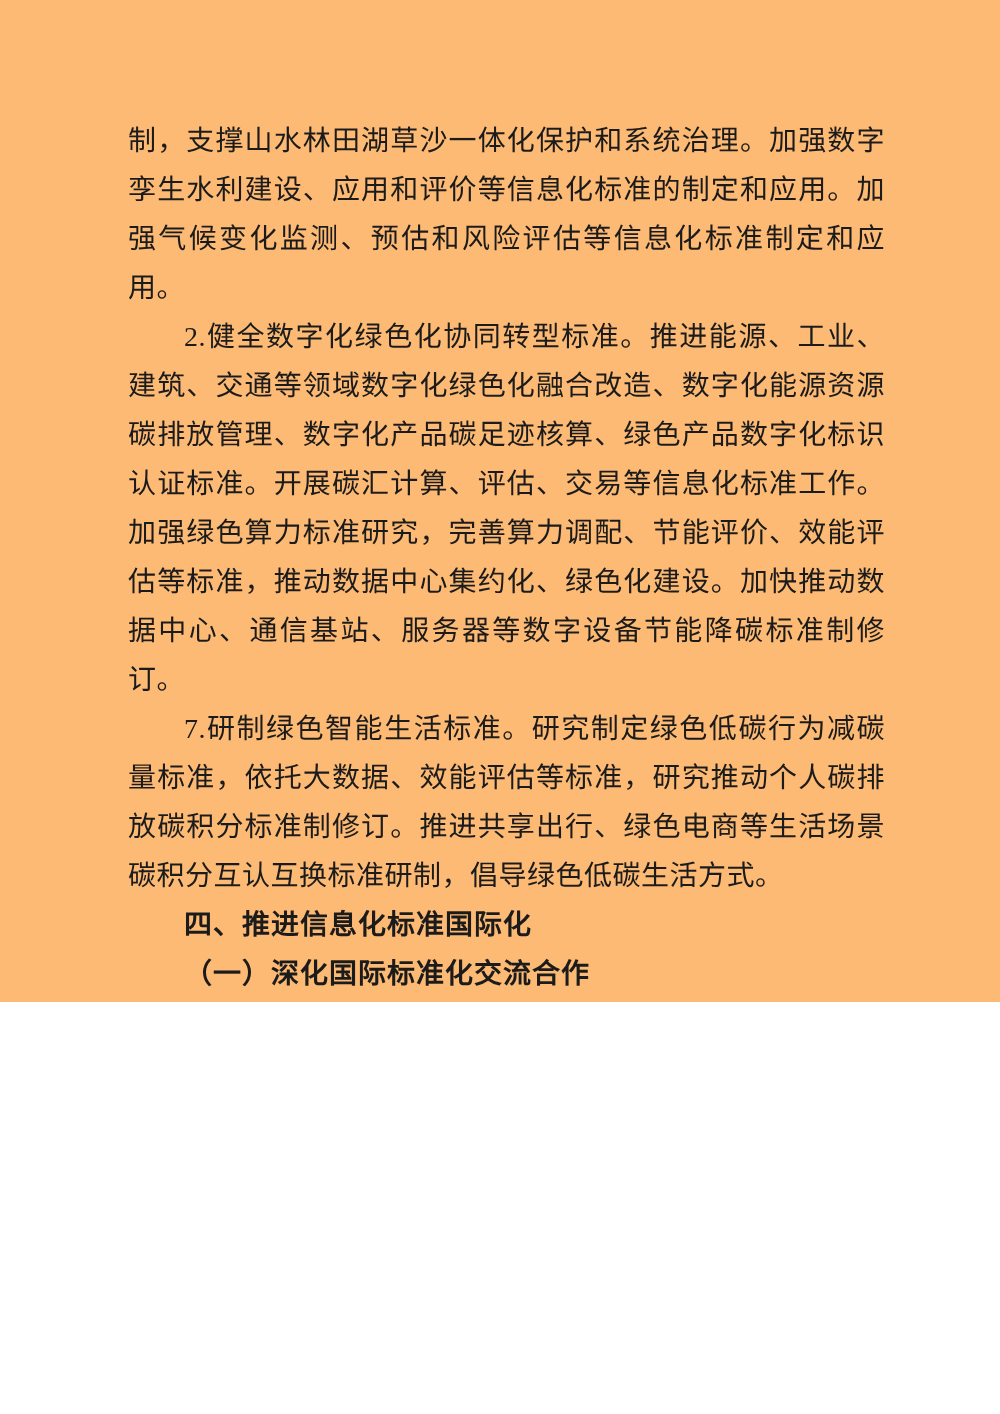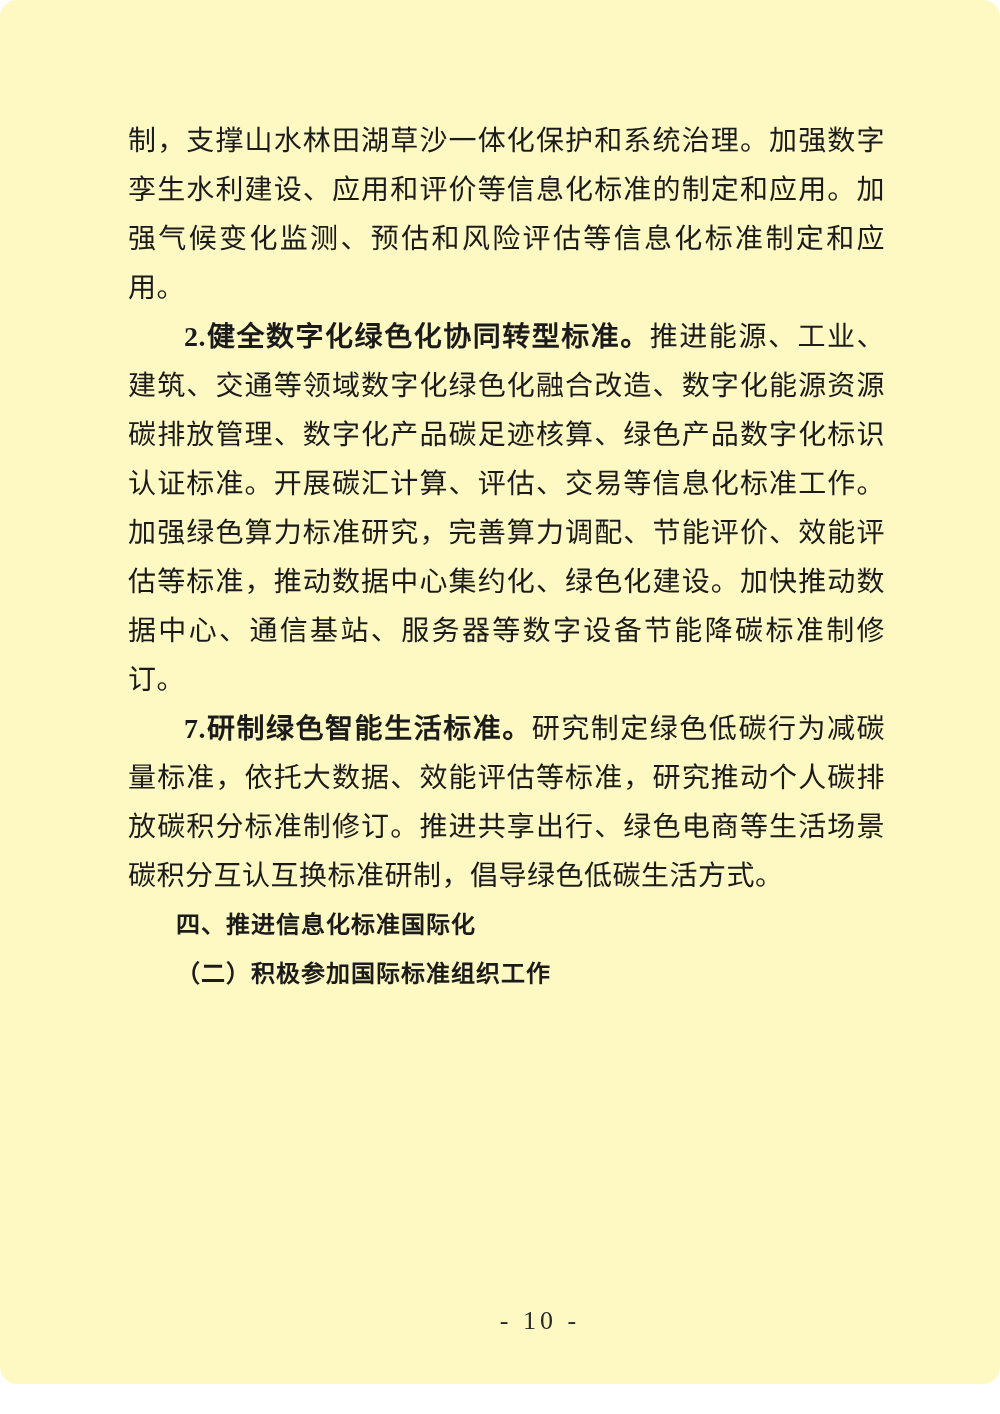--- a/index.html
+++ b/index.html
@@ -3,51 +3,50 @@
 <meta charset="utf-8">
 <style>
   html, body {
     margin: 0;
     padding: 0;
     background: #ffffff;
   }
   .page {
     position: relative;
     width: 1000px;
-    height: 1384px;
-    background: #fef9c3;
+    height: 1002px;
+    background: #fdba74;
     overflow: hidden;
     font-family: "Liberation Serif", "DejaVu Serif", serif;
     color: #1b1b1b;
-    border-radius: 17px;
   }
   .body-text {
     position: absolute;
     left: 128px;
     top: 116px;
     width: 757px;
   }
   .para {
     margin: 0;
     font-size: 28px;
     line-height: 49px;
     text-align: justify;
     text-justify: inter-character;
     text-indent: 2em;
     letter-spacing: 0.5px;
   }
   .para.no-indent {
     text-indent: 0;
   }
   .lead {
-    font-weight: bold;
+    font-weight: normal;
   }
   .heading {
     margin: 0;
-    font-size: 24px;
+    font-size: 28px;
     line-height: 49px;
     font-weight: bold;
     text-indent: 2em;
     text-align: left;
     font-family: "Liberation Sans", "DejaVu Sans", sans-serif;
     letter-spacing: 1px;
   }
   .footer {
     position: absolute;
     left: 0;
@@ -69,20 +68,21 @@
   <div class="body-text">
 
     <p class="para no-indent"><span>制，支撑山水林田湖草沙一体化保护和系统治理。加强数字孪生水利建设、应用和评价等信息化标准的制定和应用。加强气候变化监测、预估和风险评估等信息化标准制定和应用。</span></p>
 
     <p class="para"><span class="lead">2.健全数字化绿色化协同转型标准。</span><span>推进能源、工业、建筑、交通等领域数字化绿色化融合改造、数字化能源资源碳排放管理、数字化产品碳足迹核算、绿色产品数字化标识认证标准。开展碳汇计算、评估、交易等信息化标准工作。加强绿色算力标准研究，完善算力调配、节能评价、效能评估等标准，推动数据中心集约化、绿色化建设。加快推动数据中心、通信基站、服务器等数字设备节能降碳标准制修订。</span></p>
 
     <p class="para"><span class="lead">7.研制绿色智能生活标准。</span><span>研究制定绿色低碳行为减碳量标准，依托大数据、效能评估等标准，研究推动个人碳排放碳积分标准制修订。推进共享出行、绿色电商等生活场景碳积分互认互换标准研制，倡导绿色低碳生活方式。</span></p>
 
     <p class="heading"><span>四、推进信息化标准国际化</span></p>
 
+    <p class="heading"><span>（一）深化国际标准化交流合作</span></p>
 
 
     <p class="heading"><span>（二）积极参加国际标准组织工作</span></p>
 
   </div>
 
   <div class="footer">- 10 -</div>
 </div>
 
 </body></html>

